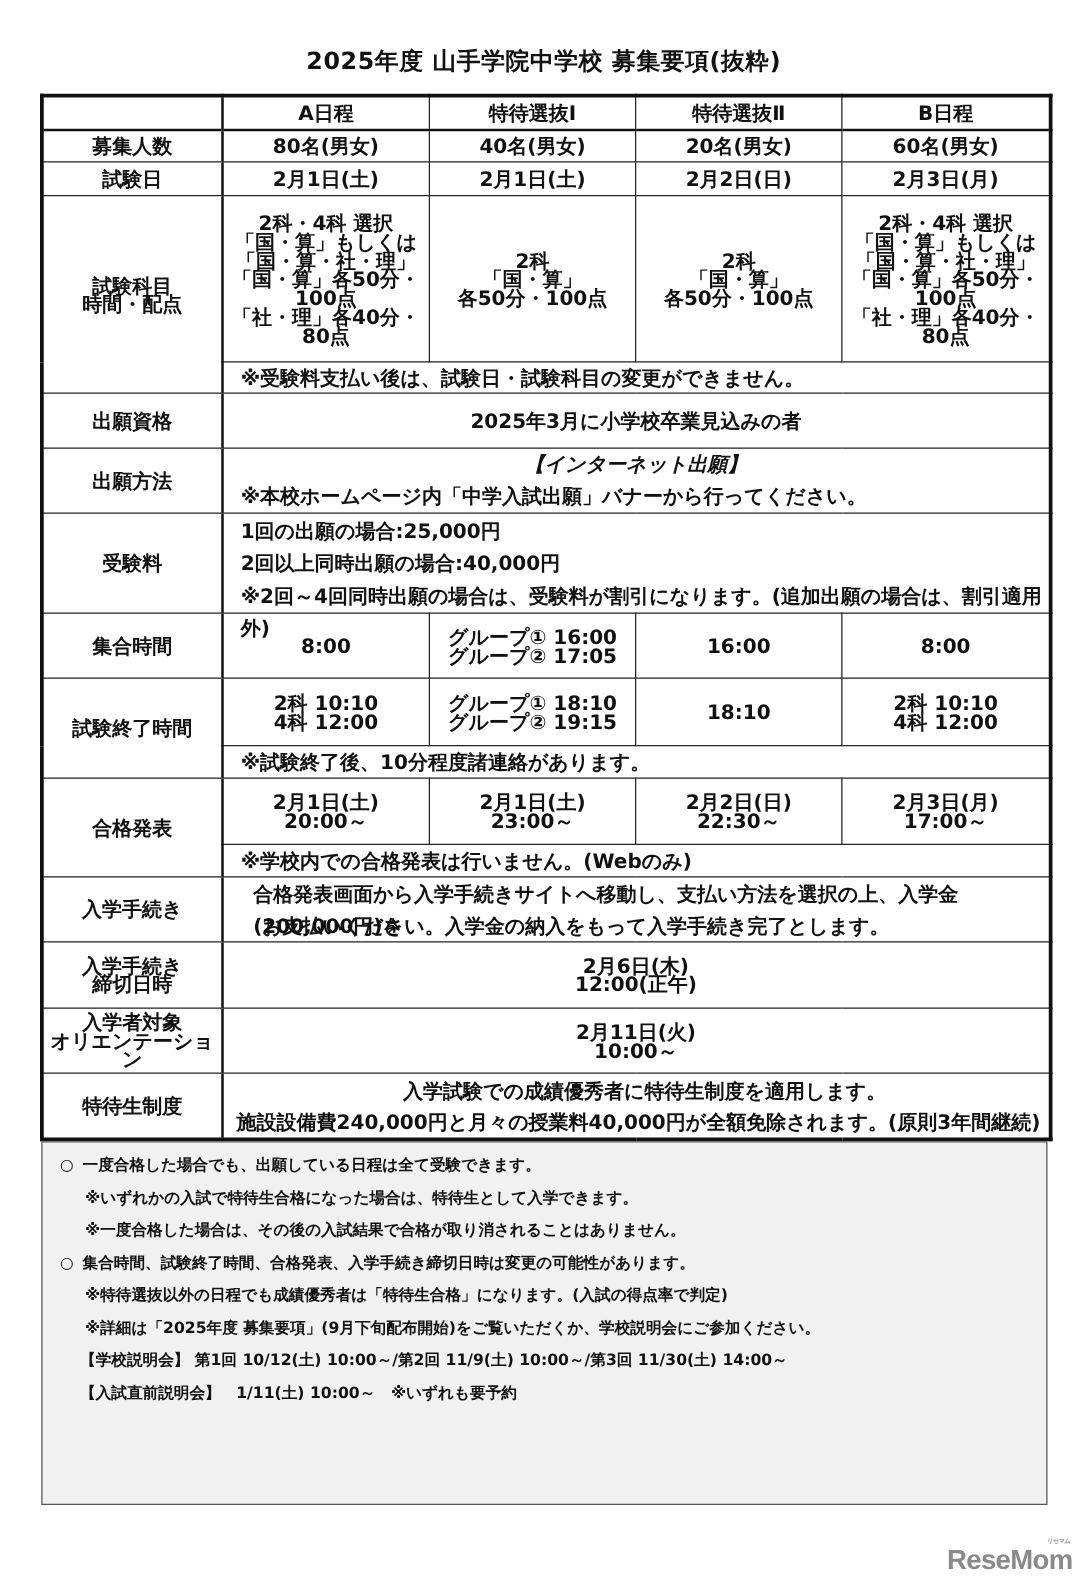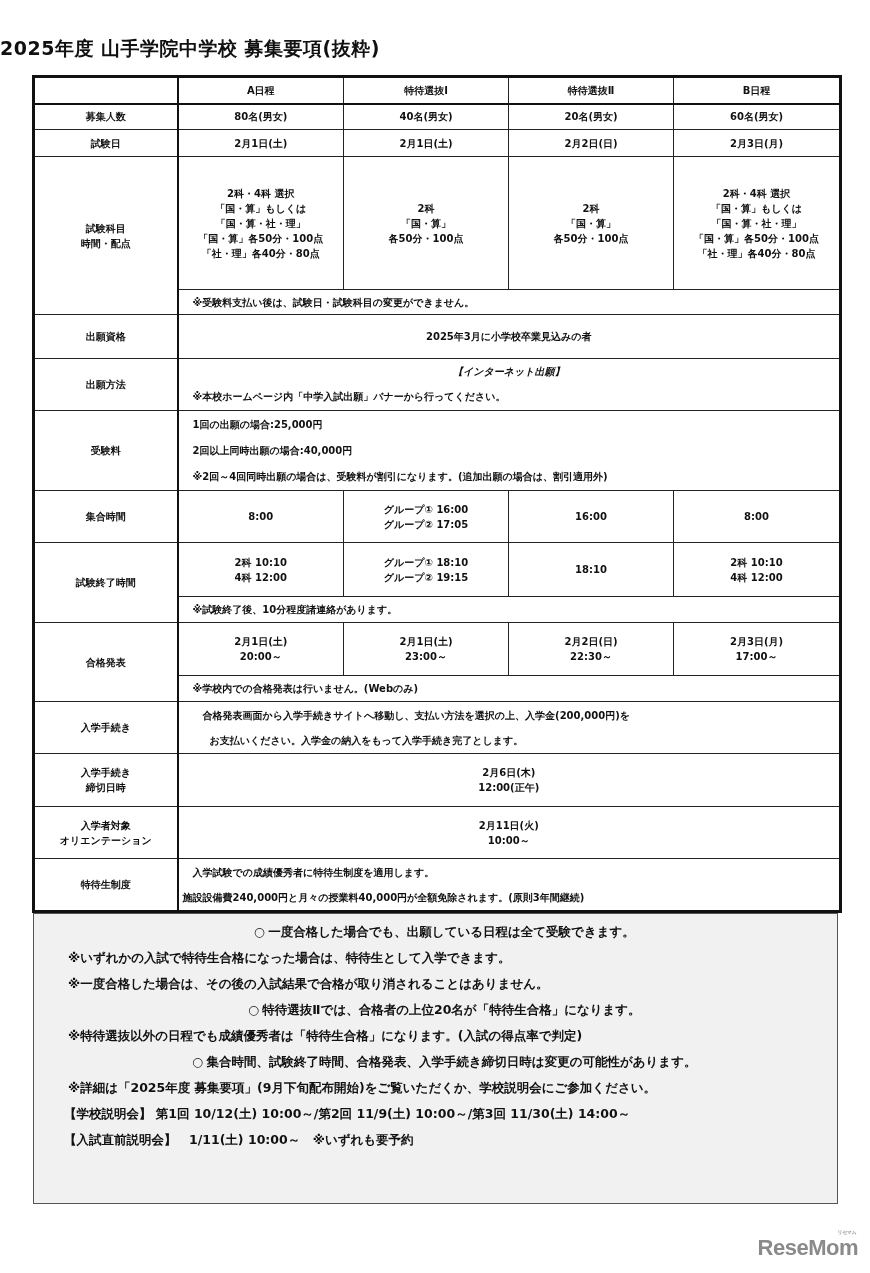--- a/index.html
+++ b/index.html
@@ -2,43 +2,43 @@
 <html><head>
   <meta charset="utf-8">
   <style>
     html, body { margin: 0; padding: 0; }
     body {
       width: 870px; height: 1273px; background: #ffffff; position: relative;
       font-family: "DejaVu Sans", "Liberation Sans", sans-serif; color: #111;
       overflow: hidden;
     }
     .title {
-      position: absolute; top: 36px; left: 0; width: 870px; 
+      position: absolute; top: 36px; left: 0; width: 870px; text-align: center;
       font-size: 19px; font-weight: bold; letter-spacing: 0.5px;
     }
     table.main {
       position: absolute; left: 32px; top: 75px; width: 807px;
       border-collapse: collapse; border: 3px solid #111; table-layout: fixed;
-      font-size: 10px; font-weight: bold;
+      font-size: 16px; font-weight: bold;
     }
     table.main td {
       border: 1px solid #222; text-align: center; vertical-align: middle;
       padding: 0 4px; line-height: 15px;
     }
     table.main td.lbl { border-right: 2px solid #111; }
     table.main tr.thick-top td { border-top: 2px solid #111; }
     td.left { text-align: left !important; padding-left: 14px !important; }
     .ml { white-space: pre-line; }
     .notes {
       position: absolute; left: 33px; top: 913px; width: 805px; height: 291px;
       background: #f1f1f1; border: 1.5px solid #555; box-sizing: border-box;
       font-size: 12.5px; font-weight: bold; padding-top: 5px;
     }
     .note-line { height: 26px; line-height: 26px; white-space: nowrap; }
-    .note-line.main { padding-left: 14px; text-align: center; }
+    .note-line.main { padding-left: 14px; }
     .note-line.sub { padding-left: 34px; }
     .note-line .circle { display: inline-block; width: 18px; }
     .logo {
       position: absolute; right: 12px; bottom: 12px; font-size: 22px; font-weight: bold;
       color: #8a8a8a; font-family: "Liberation Sans", sans-serif; letter-spacing: -0.5px; margin-top: 16px;
     }
     .logo-kana { position: absolute; top: -6px; right: 2px; font-size: 5px; color: #999; }
   </style>
 </head>
 <body>
@@ -166,35 +166,34 @@
 12:00(正午)</td>
   </tr>
   <tr style="height:52px">
     <td class="lbl ml">入学者対象
 オリエンテーション</td>
     <td colspan="4" class="ml">2月11日(火)
 10:00～</td>
   </tr>
   <tr style="height:53px">
     <td class="lbl">特待生制度</td>
-    <td colspan="4" style="padding:0;text-align:left;">
+    <td colspan="4" style="padding:0;text-align:center;">
       <div style="height:25px;line-height:25px;padding-left:14px;">入学試験での成績優秀者に特待生制度を適用します。</div>
       <div style="height:25px;line-height:25px;padding-left:4px;">施設設備費240,000円と月々の授業料40,000円が全額免除されます。(原則3年間継続)</div>
     </td>
   </tr>
 </tbody>
   </table>
 
 <div class="notes">
   <div class="note-line main"><span class="circle">○</span><span>一度合格した場合でも、出願している日程は全て受験できます。</span></div>
   <div class="note-line sub">※いずれかの入試で特待生合格になった場合は、特待生として入学できます。</div>
   <div class="note-line sub">※一度合格した場合は、その後の入試結果で合格が取り消されることはありません。</div>
-  <div class="note-line main"><span class="circle">○</span><span>特待選抜Ⅱでは、合格者の上位20名が「特待生合格」になります。</span></div>
+  <div class="note-line main"><span class="circle">○</span><span>集合時間、試験終了時間、合格発表、入学手続き締切日時は変更の可能性があります。</span></div>
   <div class="note-line sub">※特待選抜以外の日程でも成績優秀者は「特待生合格」になります。(入試の得点率で判定)</div>
-  <div class="note-line main"><span class="circle">○</span><span>集合時間、試験終了時間、合格発表、入学手続き締切日時は変更の可能性があります。</span></div>
   <div class="note-line sub">※詳細は「2025年度 募集要項」(9月下旬配布開始)をご覧いただくか、学校説明会にご参加ください。</div>
   <div class="note-line sub" style="padding-left:30px">【学校説明会】 第1回 10/12(土) 10:00～/第2回 11/9(土) 10:00～/第3回 11/30(土) 14:00～</div>
   <div class="note-line sub" style="padding-left:30px">【入試直前説明会】　1/11(土) 10:00～　※いずれも要予約</div>
 </div>
 
 <div class="logo">
   <span>ReseMom</span>
   <span class="logo-kana">リセマム</span>
 </div>
 

